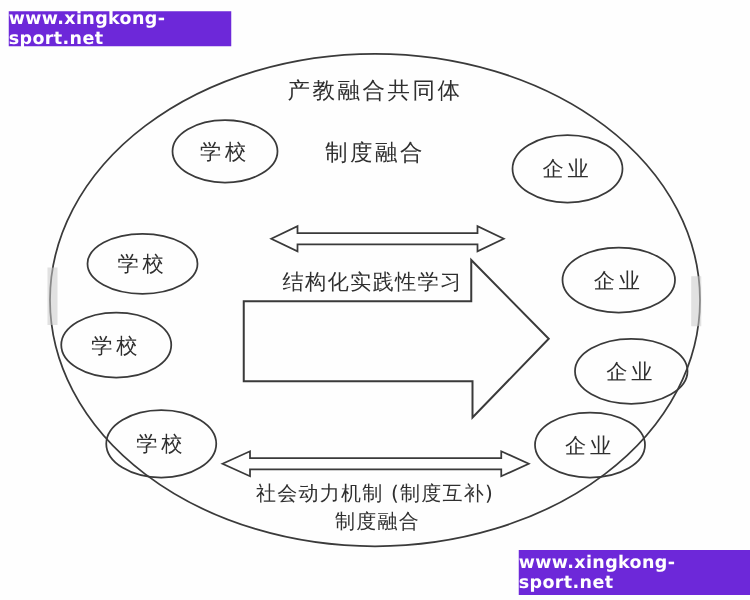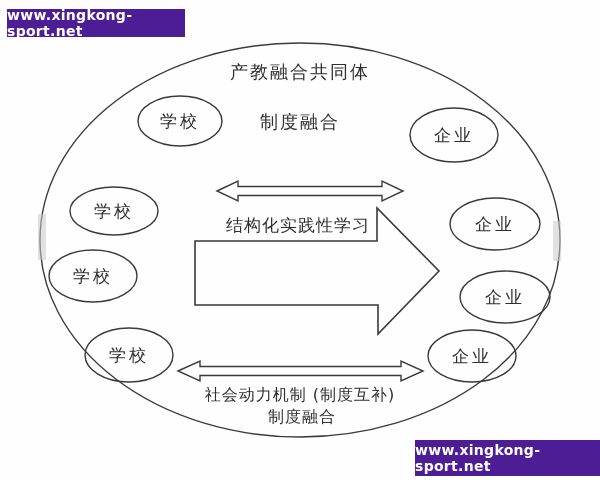--- a/index.html
+++ b/index.html
@@ -37,21 +37,21 @@
   .mid-label {
     font-size: 17px;
     letter-spacing: 1px;
   }
   .small-label {
     font-size: 16px;
     letter-spacing: 1px;
   }
   .watermark {
     position: absolute;
-    background: #4c1d95;
+    background: #6d28d9;
     color: #ffffff;
     font-weight: bold;
     font-size: 14px;
     display: flex;
     align-items: center;
     justify-content: center;
     letter-spacing: 0.3px;
   }
   .watermark.top-left {
     left: 7px;

